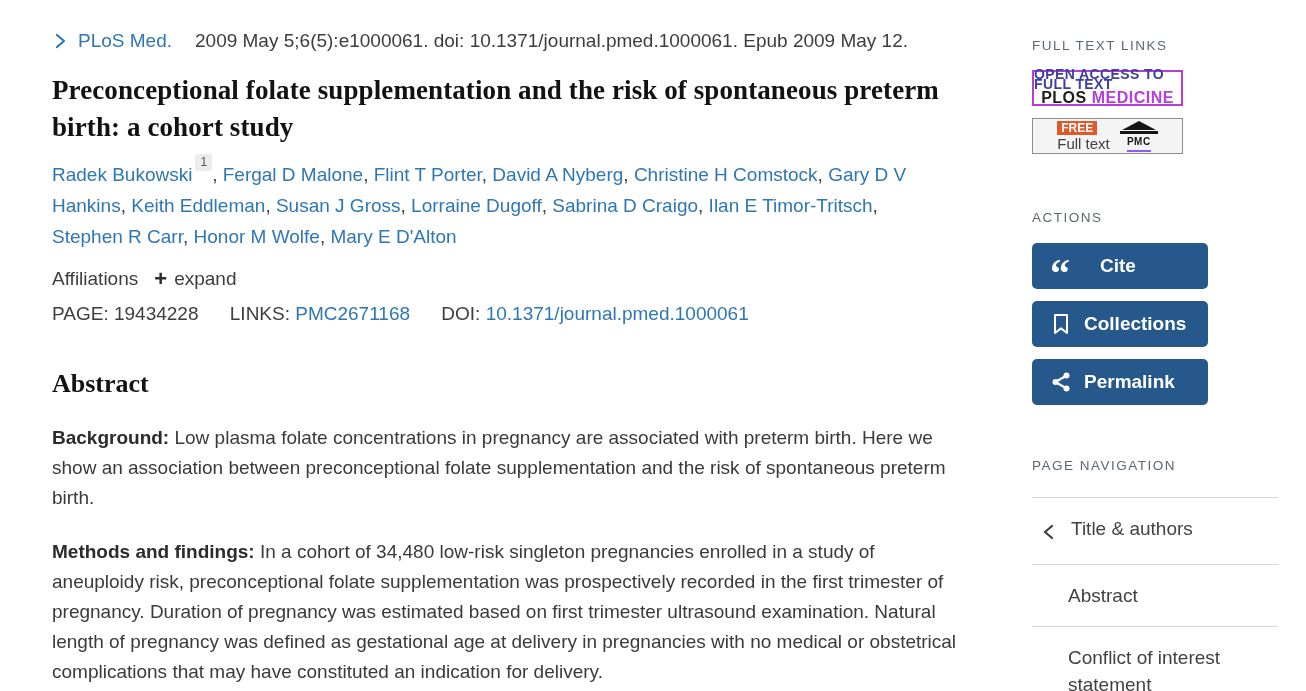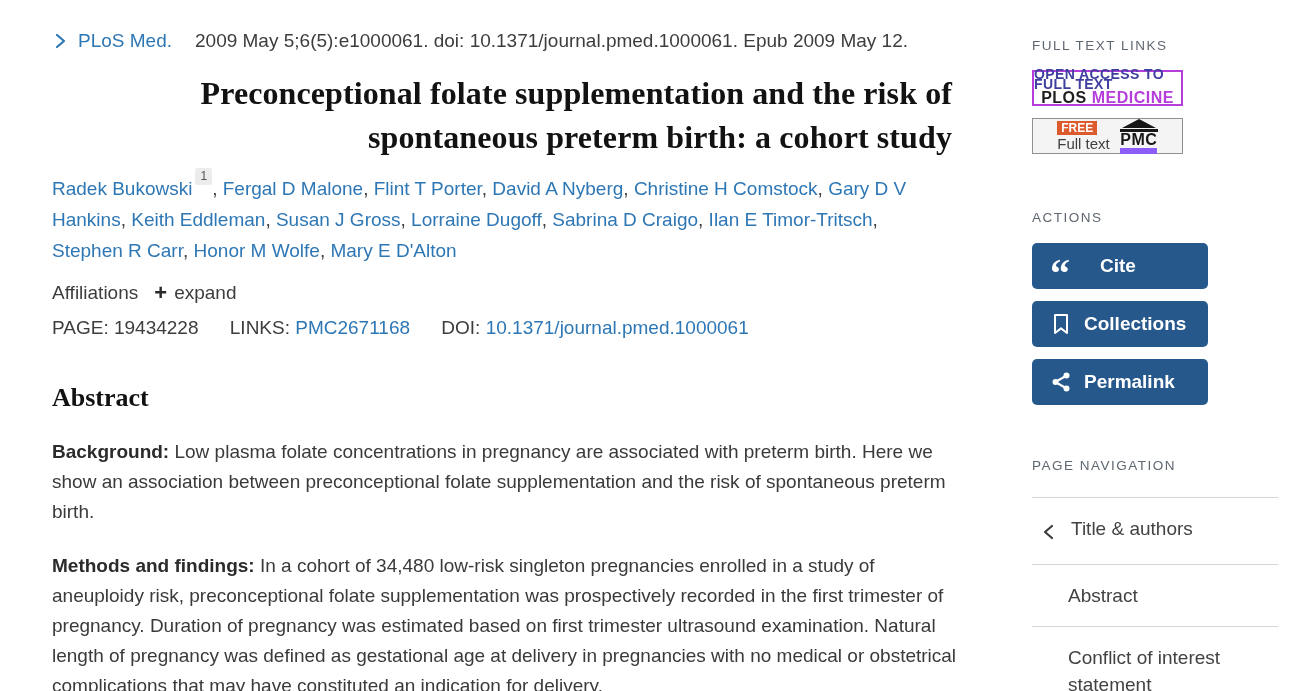--- a/index.html
+++ b/index.html
@@ -11,22 +11,22 @@
 
   
   .main { position:absolute; left:52px; top:0; width:912px; }
 
   .breadcrumb { margin-top:30px; display:flex; align-items:center; font-size:19px; color:#3d3d3d; }
   .breadcrumb .chev { display:inline-flex; margin-right:10px; }
   .journal-link { color:#2e77b5; text-decoration:none; cursor:pointer; margin-right:23px; }
   .cite-text { color:#3d3d3d; }
 
   .title {
-    font-family:"Liberation Serif", serif; font-size:32px; font-weight:700;
-    color:#121212; line-height:1.36; margin:20px 0 0 0; max-width:900px; letter-spacing:0.1px;text-align:right;
+    font-family:"Liberation Serif", serif; font-size:27px; font-weight:700;
+    color:#121212; line-height:1.36; margin:20px 0 0 0; max-width:900px; letter-spacing:0.1px;
   }
 
   .authors { margin-top:14px; font-size:19px; line-height:31px; color:#3d3d3d; max-width:860px; }
   .author-link { color:#2e77b5; cursor:pointer; text-decoration:none; }
   .aff-sup {
     background:#ececec; color:#555; font-size:12px; padding:1px 5px; border-radius:2px;
     position:relative; top:-8px; margin-left:3px; cursor:pointer; display:inline-block; line-height:15px;
   }
 
   .affil-row { margin-top:16px; font-size:19px; color:#3d3d3d; display:flex; align-items:flex-start; }
@@ -64,21 +64,21 @@
   .badge-pmc {
     margin-top:12px; width:151px; height:36px; background:#f4f4f4; border:1px solid #8f8f8f;
     display:flex; align-items:center; justify-content:center; gap:10px; cursor:pointer;
   }
   .pmc-left { display:flex; flex-direction:column; align-items:flex-start; }
   .pmc-free { background:#dd5a2c; color:#fff; font-size:12px; font-weight:700; padding:0 4px; line-height:14px; }
   .pmc-fulltext { color:#3f3f3f; font-size:15px; line-height:17px; }
   .pmc-logo { display:flex; flex-direction:column; align-items:center; }
   .pmc-roof { width:0; height:0; border-left:17px solid transparent; border-right:17px solid transparent; border-bottom:9px solid #161616; }
   .pmc-base { width:38px; height:3px; background:#161616; margin-top:1px; }
-  .pmc-text { font-size:16px; font-weight:700; color:#161616; border-bottom:6px solid #8b5cf6; line-height:16px; letter-spacing:0.5px; }
+  .pmc-text { font-size:10px; font-weight:700; color:#161616; border-bottom:2px solid #8b5cf6; line-height:16px; letter-spacing:0.5px; }
 
   .h-actions { margin-top:56px; }
   .action-btn {
     margin-top:12px; width:176px; height:46px; background:#26588c; border:none; border-radius:5px;
     display:flex; align-items:center; color:#fff; cursor:pointer; padding:0 0 0 18px;
     font-family:"Liberation Sans", sans-serif;
   }
   .action-btn:first-of-type { margin-top:18px; }
   .action-btn .label { font-size:19px; font-weight:700; color:#fff;text-align:center; }
   .icon-quote {

